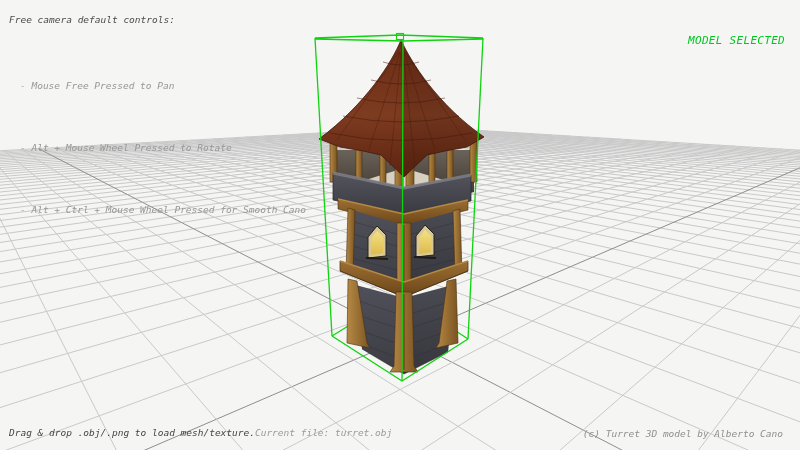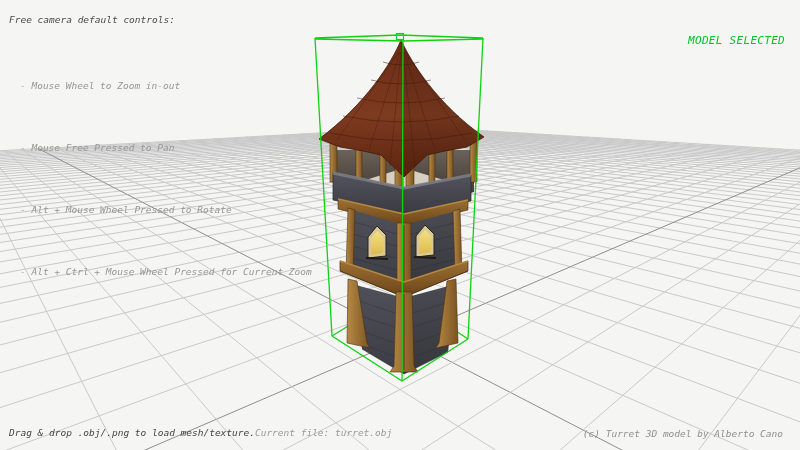--- a/index.html
+++ b/index.html
@@ -319,21 +319,20 @@
       <path d="M483,38 L468,339"></path>
       <path d="M315,38 L400,35 L483,38 M315,39 L403,41 L483,39"></path>
       <path d="M403,40 L402,381"></path>
       <path d="M332,336 L402,381 L468,339"></path>
       <rect x="396.5" y="33.5" width="7" height="6" stroke-width="1.1"></rect>
     </g>
   </svg>
 
   <div class="overlay help-title">Free camera default controls:</div>
   <div class="overlay help-list">
-    <div>- Mouse Wheel to Zoom in-out</div>
     <div>- Mouse Free Pressed to Pan</div>
     <div>- Alt + Mouse Wheel Pressed to Rotate</div>
-    <div>- Alt + Ctrl + Mouse Wheel Pressed for Current Zoom</div>
+    <div>- Alt + Ctrl + Mouse Wheel Pressed for Smooth Cano</div>
   </div>
   <div class="overlay status-label" style="color: rgb(0, 199, 35);">MODEL SELECTED</div>
   <div class="overlay footer-left"><span>Drag &amp; drop .obj/.png to load mesh/texture.</span><span class="current-file">Current file: turret.obj</span></div>
   <div class="overlay footer-right">(c) Turret 3D model by Alberto Cano</div>
 </div>
 
 </body></html>

